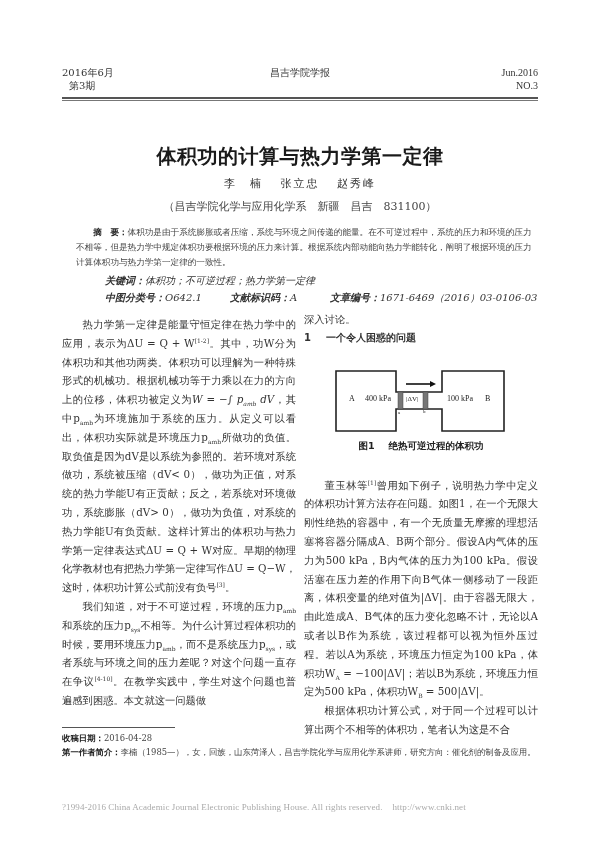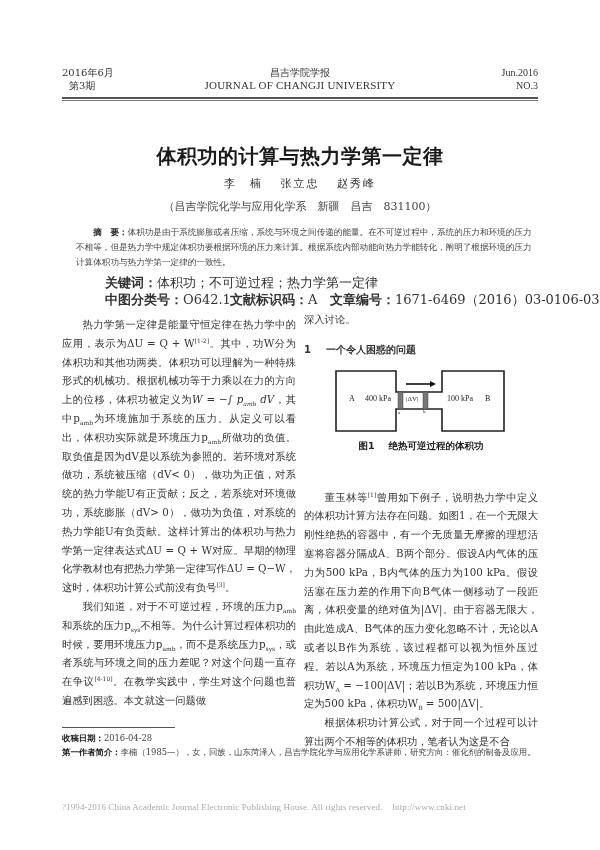--- a/index.html
+++ b/index.html
@@ -15,37 +15,37 @@
     .header-rule { position: absolute; left: 62px; top: 97px; width: 476px; height: 0; border-top: 2px solid #555; }
     .header-rule2 { position: absolute; left: 62px; top: 100px; width: 476px; height: 0; border-top: 0.5px solid #777; }
 
     .title { position: absolute; left: 0; right: 0; top: 143px; text-align: center; font-family: "DejaVu Sans", sans-serif; font-size: 20px; font-weight: bold; color: #1a1a1a; letter-spacing: 0.5px; }
     .authors { position: absolute; left: 0; right: 0; top: 176px; text-align: center; font-size: 11px; color: #333; word-spacing: 12px; letter-spacing: 2px; }
     .affil { position: absolute; left: 0; right: 0; top: 199px; text-align: center; font-size: 11px; color: #444; }
 
     .abstract { position: absolute; left: 76px; top: 225px; width: 456px; font-size: 8.6px; line-height: 15px; color: #444; text-indent: 2em; }
     .abstract .label { font-family: "DejaVu Sans", sans-serif; font-weight: bold; color: #222; }
 
-    .meta { position: absolute; left: 105px; font-size: 13px; color: #333; }
+    .meta { position: absolute; left: 105px; font-size: 10px; color: #333; font-style: italic; }
     .meta .label { font-family: "DejaVu Sans", sans-serif; font-weight: bold; }
     .kw { top: 274px; }
     .cls { top: 291px; }
     .doc { top: 291px; left: 230px; }
     .artno { top: 291px; left: 330px; }
 
     .col { position: absolute; width: 234px; font-size: 10.3px; line-height: 18.8px; color: #333; text-align: justify; }
     .col-left { left: 62px; top: 315px; }
     .col-right { left: 304px; top: 310px; }
     .col p { text-indent: 2em; }
     .col p.noindent { text-indent: 0; }
     sup { font-size: 6px; vertical-align: super; line-height: 0; }
     sub { font-size: 6px; line-height: 0; }
     .formula { font-style: italic; }
 
-    .sec-head { font-family: "DejaVu Sans", sans-serif; font-weight: bold; font-size: 10px; margin-top: 12px; }
+    .sec-head { font-family: "DejaVu Sans", sans-serif; font-weight: bold; font-size: 10px; margin-top: 0; }
     .sec-head .num { display: inline-block; width: 22px; }
 
     .figure { position: absolute; left: 335px; top: 370px; width: 170px; height: 62px; }
     .fig-caption { position: absolute; left: 304px; top: 440px; width: 234px; text-align: center; font-family: "DejaVu Sans", sans-serif; font-weight: bold; font-size: 9.5px; color: #222; }
     .fig-caption .num { margin-right: 14px; text-align: right; }
 
     .footrule { position: absolute; left: 62px; top: 727px; width: 113px; border-top: 0.8px solid #555; }
     .footnotes { position: absolute; left: 62px; top: 731px; width: 480px; font-size: 8.4px; line-height: 14px; color: #444; }
     .footnotes .label { font-family: "DejaVu Sans", sans-serif; font-weight: bold; color: #222; }
 
@@ -55,21 +55,20 @@
 </head>
 <body>
 
 <div class="header">
   <div class="left">
     <div>2016年6月</div>
     <div class="issue">第3期</div>
   </div>
   <div class="center">
     <div>昌吉学院学报</div>
-    <div class="en">JOURNAL OF CHANGJI UNIVERSITY</div>
   </div>
   <div class="right">
     <div>Jun.2016</div>
     <div>NO.3</div>
   </div>
 </div>
 <div class="header-rule"></div>
 <div class="header-rule2"></div>
 
 <div class="title">体积功的计算与热力学第一定律</div>

